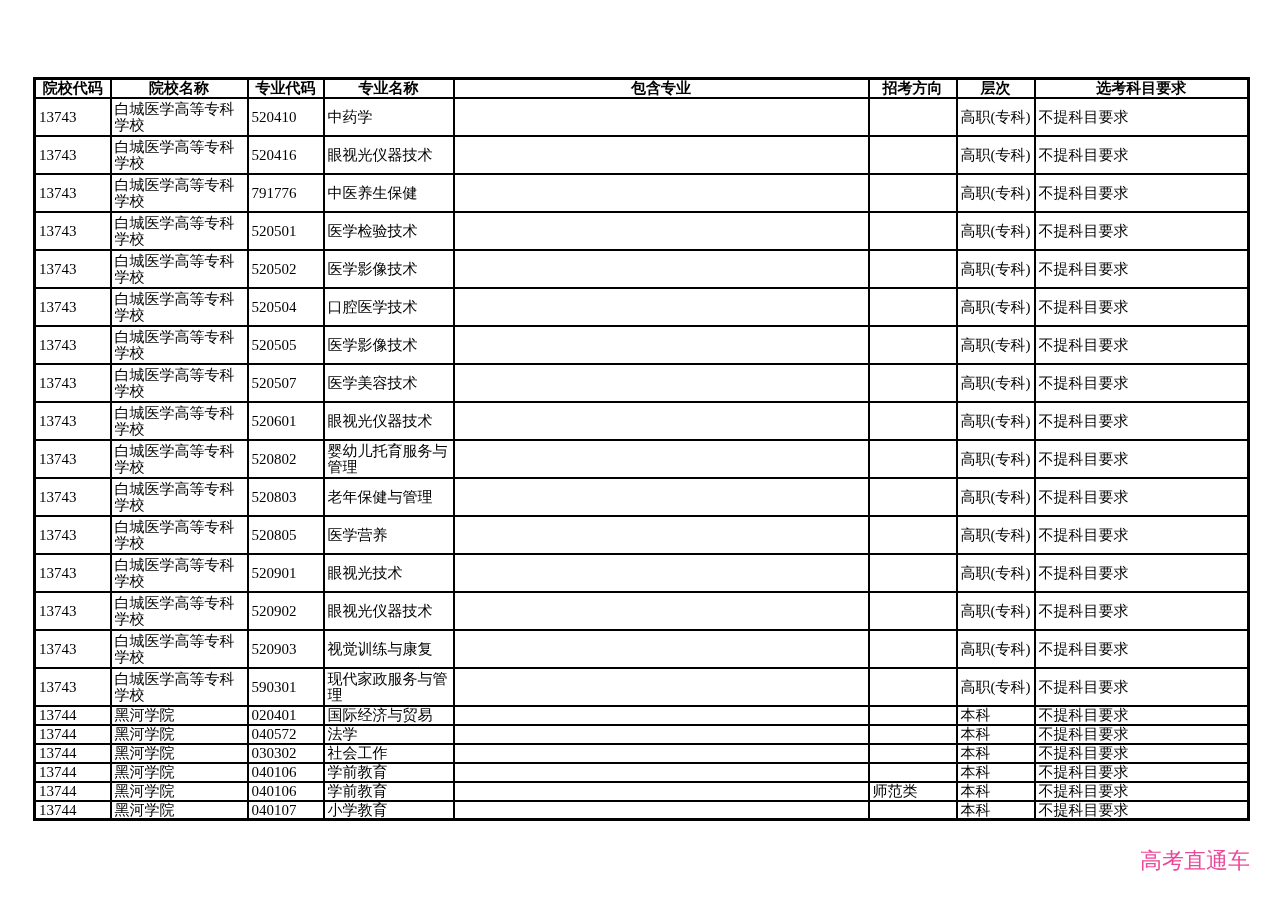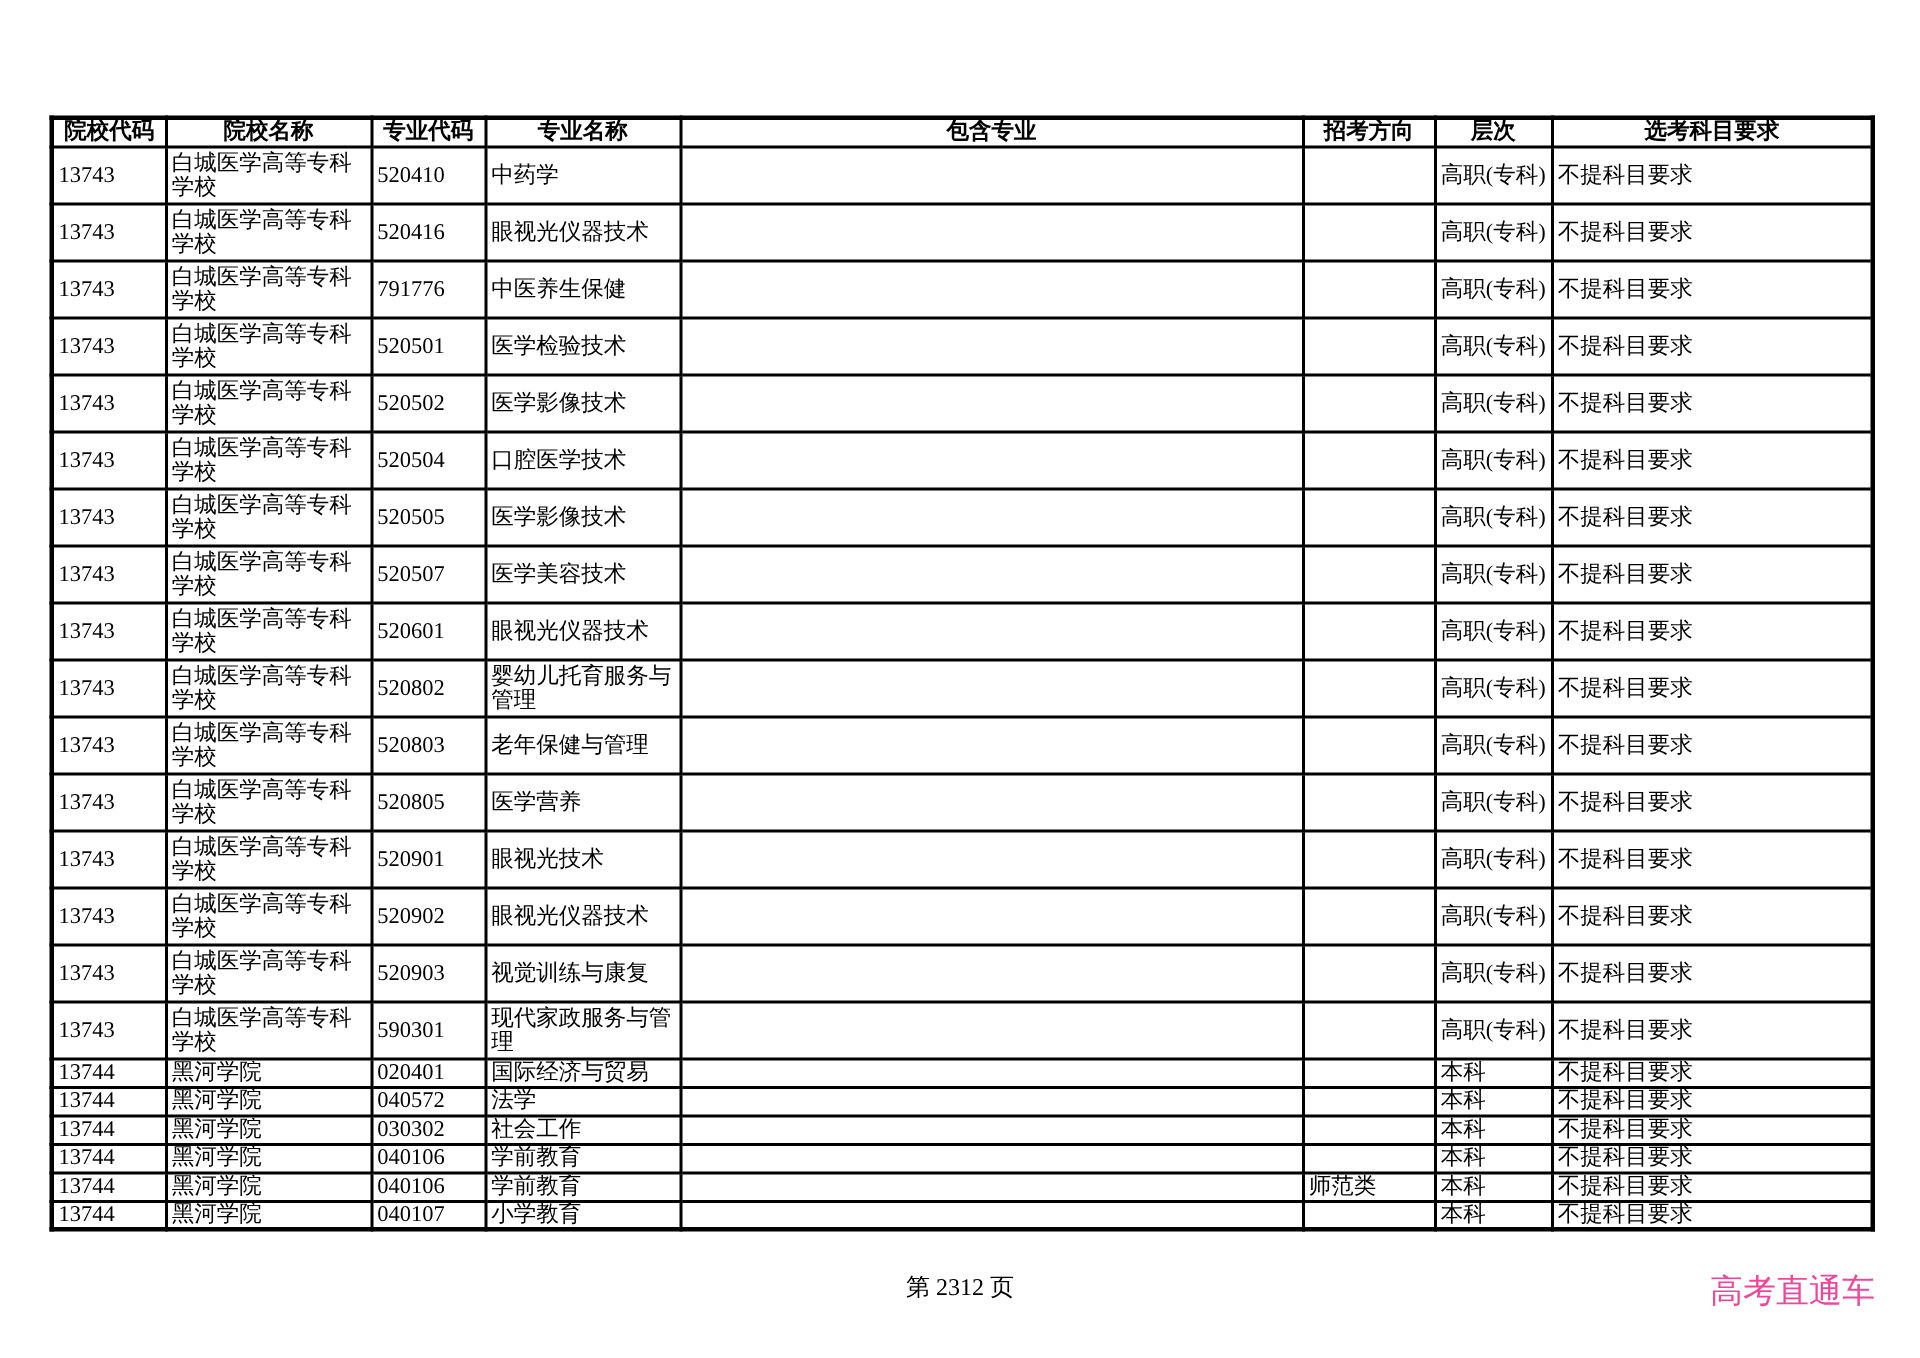--- a/index.html
+++ b/index.html
@@ -313,16 +313,15 @@
     <td>040107</td>
     <td>小学教育</td>
     <td></td>
     <td></td>
     <td>本科</td>
     <td>不提科目要求</td>
   </tr>
       </tbody>
   </table>
 
-  <div class="footer-pagenum">第 2312 页</div>
   <div class="watermark" style="color: #ec4899;">高考直通车</div>
 
 </div>
 
 </body></html>

